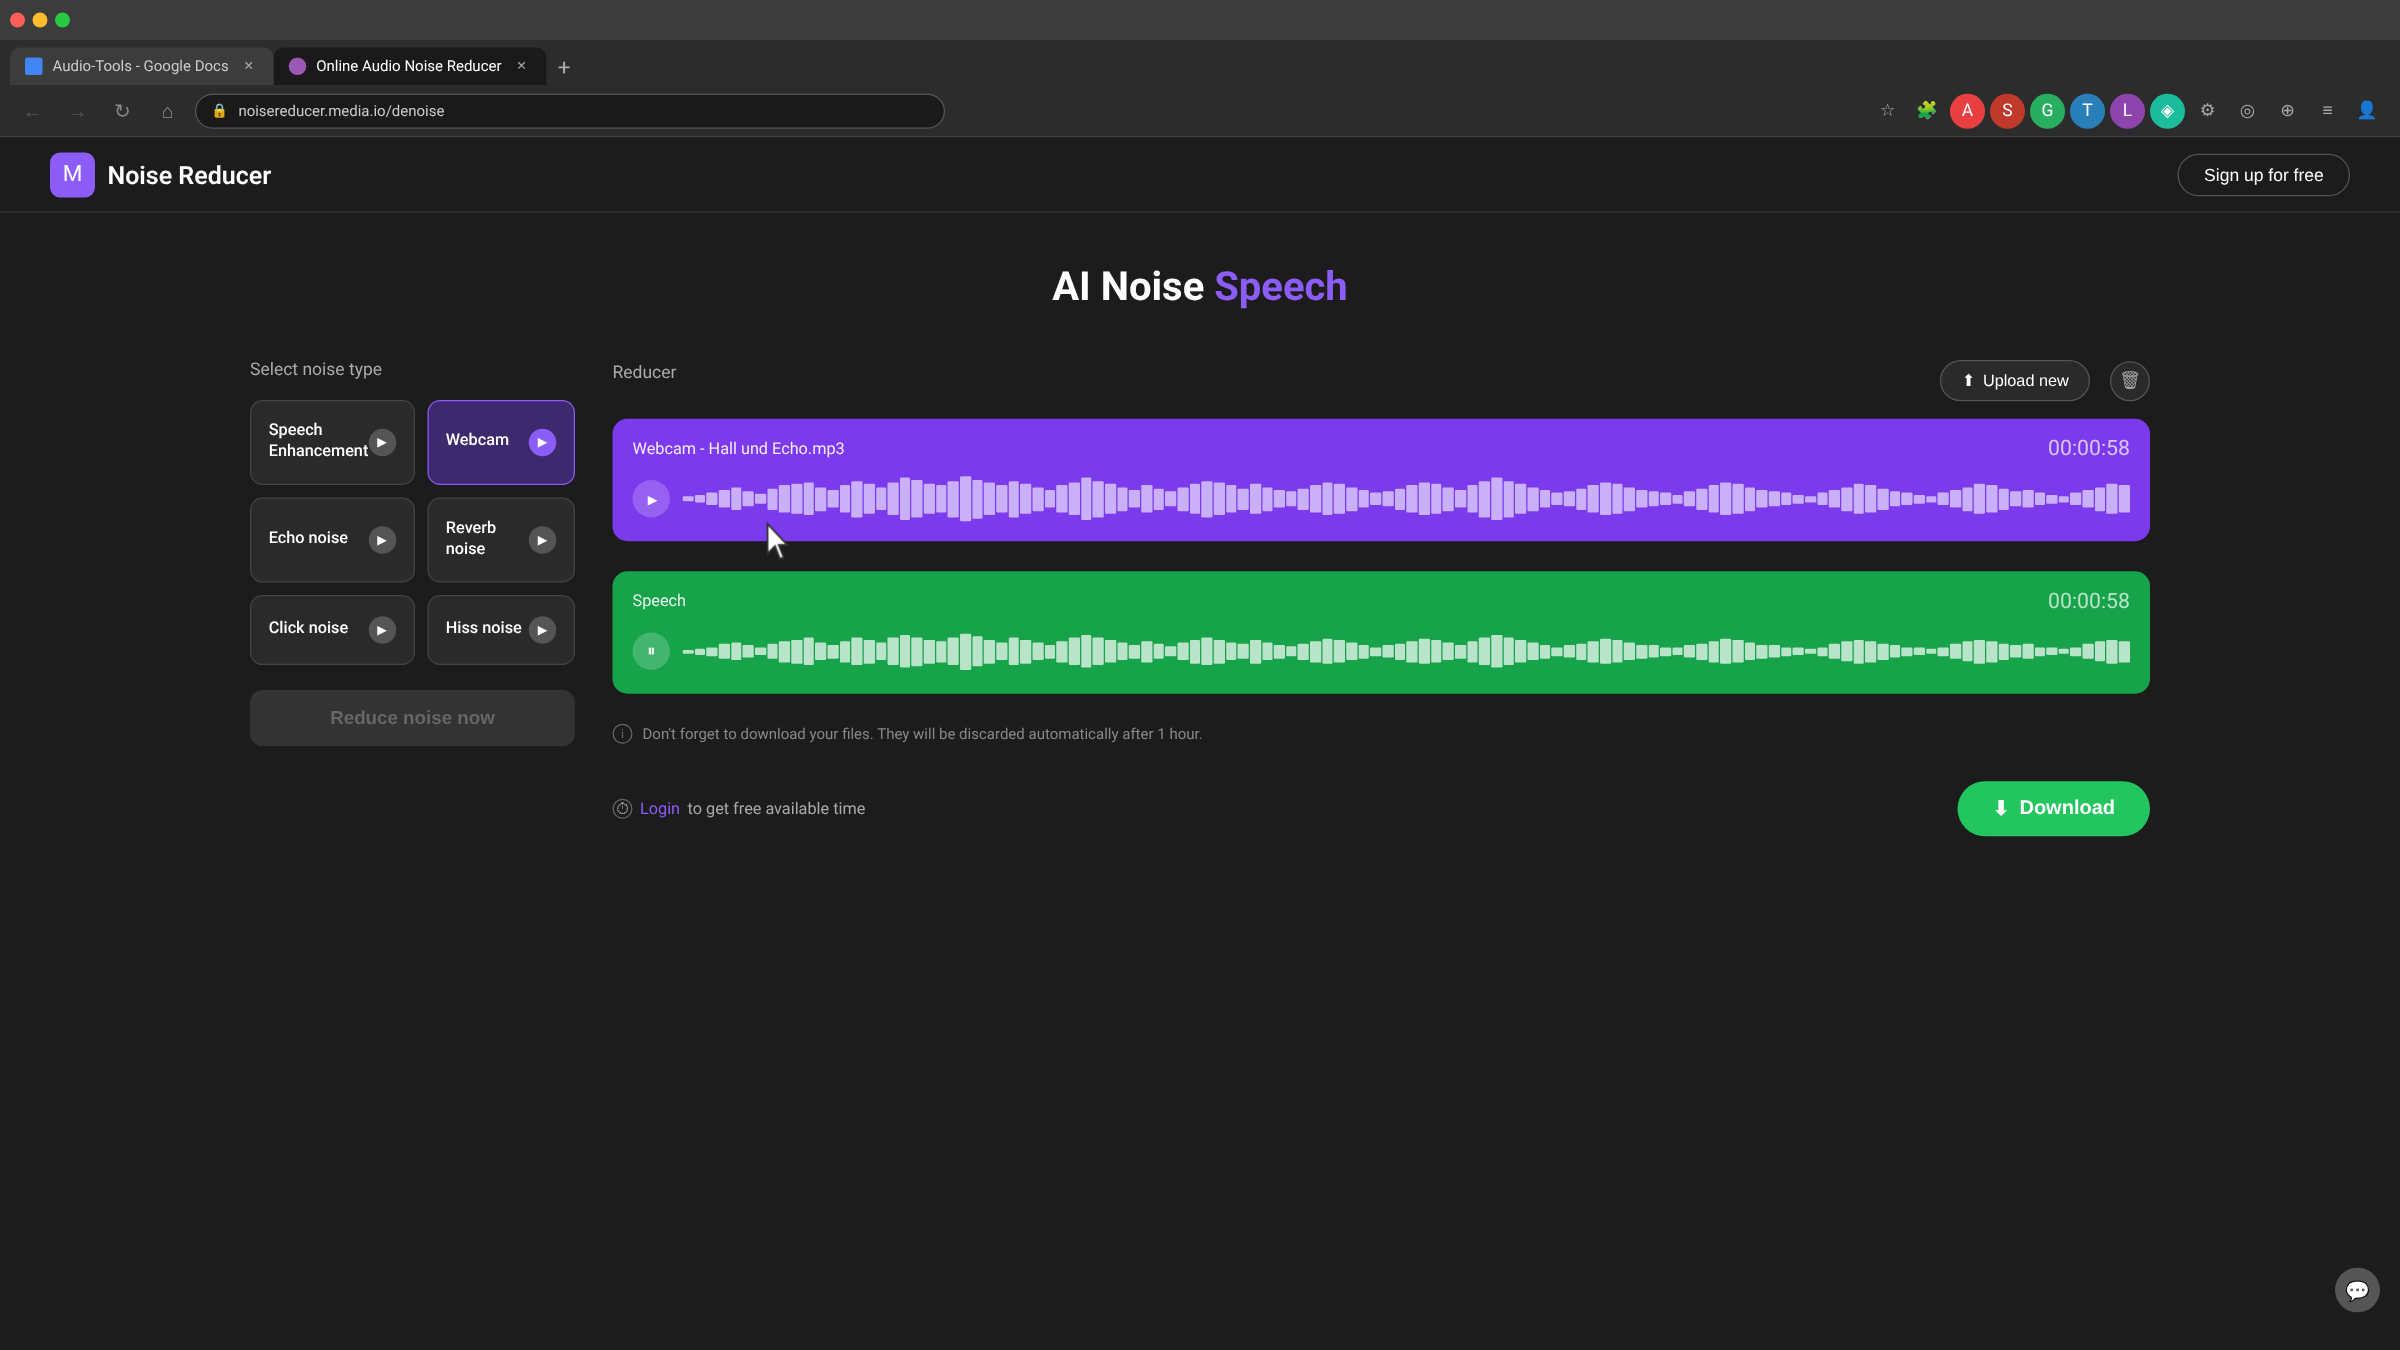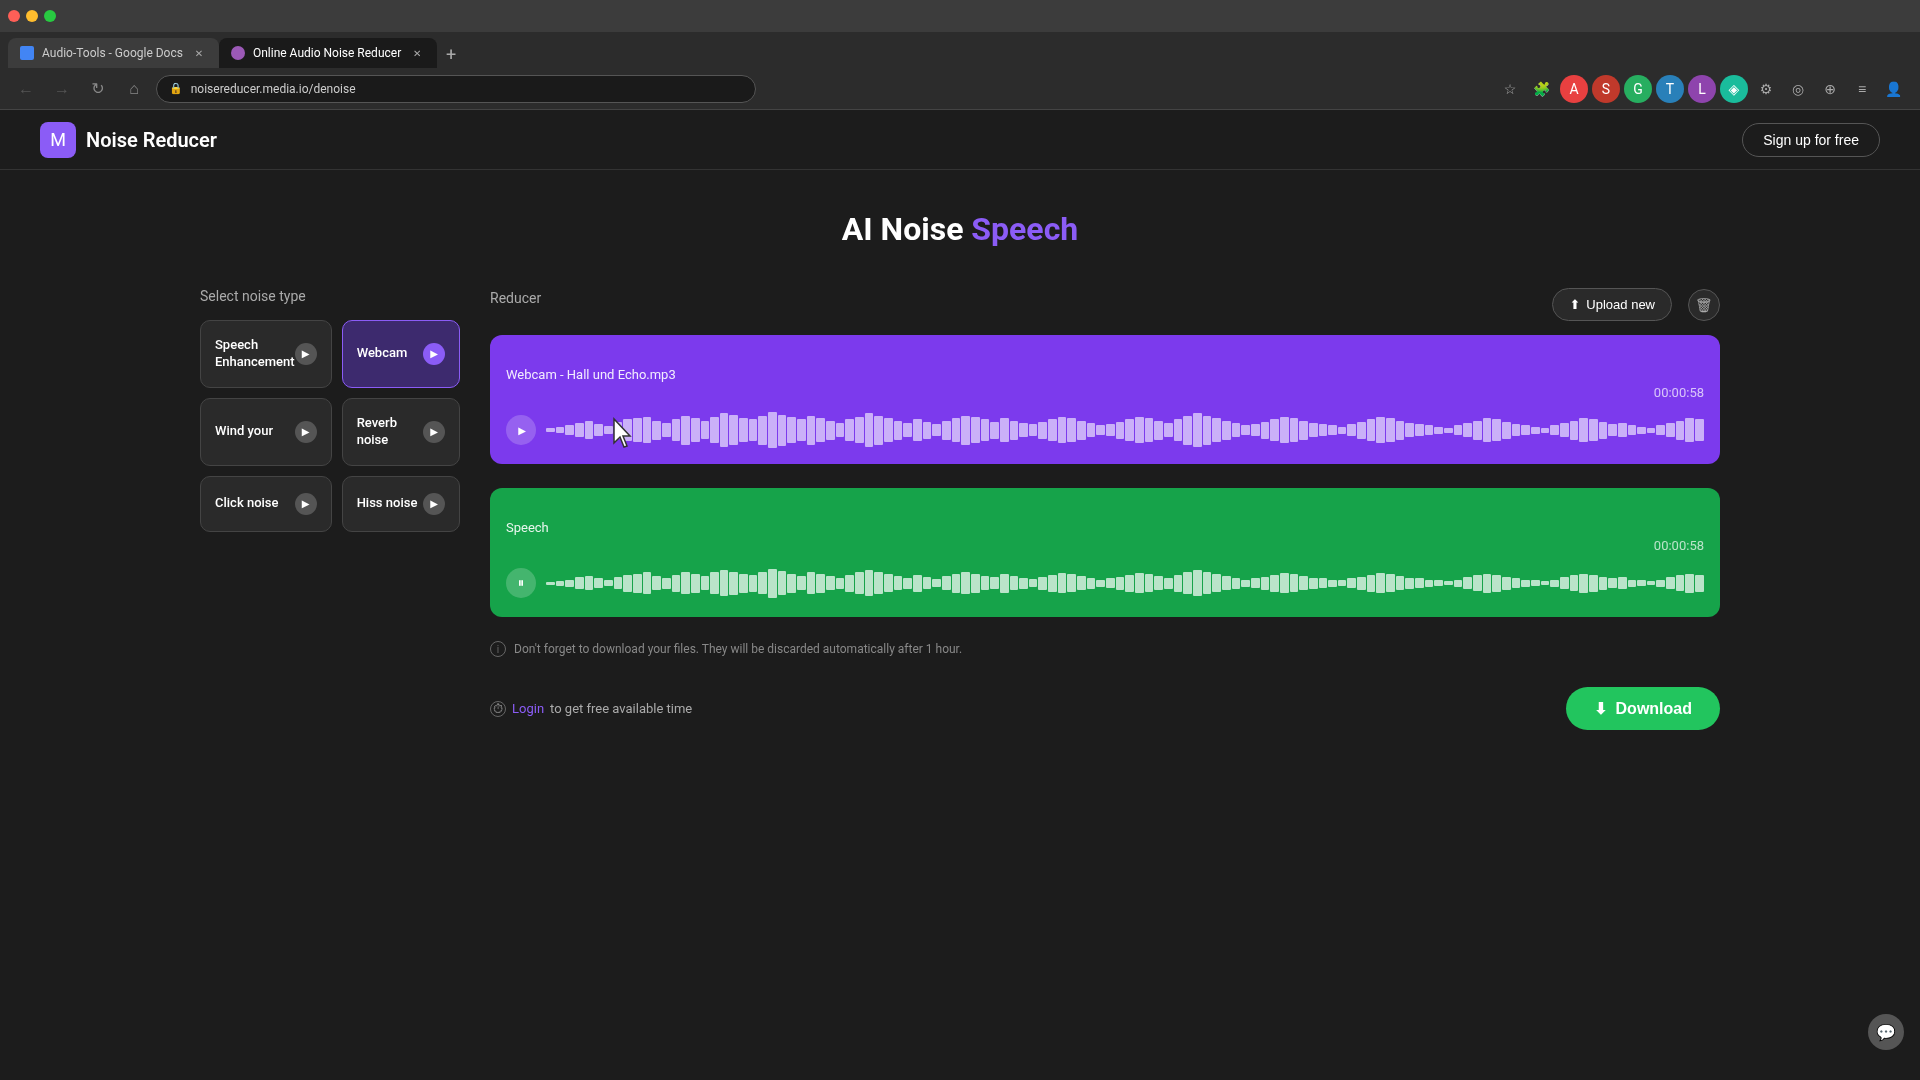--- a/index.html
+++ b/index.html
@@ -315,23 +315,22 @@
       display: flex;
       align-items: center;
       justify-content: space-between;
       margin-bottom: 10px;
     }
     .player-filename {
       font-size: 13px;
       color: rgba(255,255,255,0.9);
     }
     .player-duration {
-      font-size: 13px;
+      font-size: 17px;
       color: rgba(255,255,255,0.7);
-      margin-top: 36px;
     }
     .player-controls {
       display: flex;
       align-items: center;
       gap: 10px;
     }
     .play-btn {
       width: 30px; height: 30px;
       border-radius: 50%;
       background: rgba(255,255,255,0.2);
@@ -551,41 +550,42 @@
             <span class="noise-type-name">Speech Enhancement</span>
             <div class="noise-type-arrow">▶</div>
           </div>
 
           <div class="noise-type-card selected">
             <span class="noise-type-name">Webcam</span>
             <div class="noise-type-arrow">▶</div>
           </div>
 
           <div class="noise-type-card">
-            <span class="noise-type-name">Wind your</span>
+            <span class="noise-type-name">Echo noise</span>
             <div class="noise-type-arrow">▶</div>
           </div>
 
           <div class="noise-type-card">
             <span class="noise-type-name">Reverb noise</span>
             <div class="noise-type-arrow">▶</div>
           </div>
 
           <div class="noise-type-card">
             <span class="noise-type-name">Click noise</span>
             <div class="noise-type-arrow">▶</div>
           </div>
 
           <div class="noise-type-card">
             <span class="noise-type-name">Hiss noise</span>
             <div class="noise-type-arrow">▶</div>
           </div>
 
         </div>
 
+        <button class="reduce-btn">Reduce noise now</button>
       </div>
 
       <div class="right-panel">
 
         <div class="origin-header">
           <span class="section-label">Reducer</span>
           <div style="display:flex;align-items:center;gap:8px;">
             <button class="upload-new-btn">
               <span>⬆</span>
               <span>Upload new</span>

